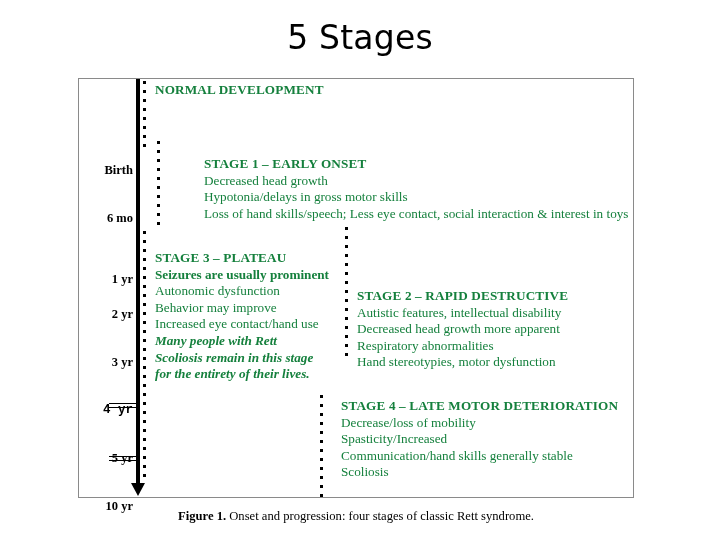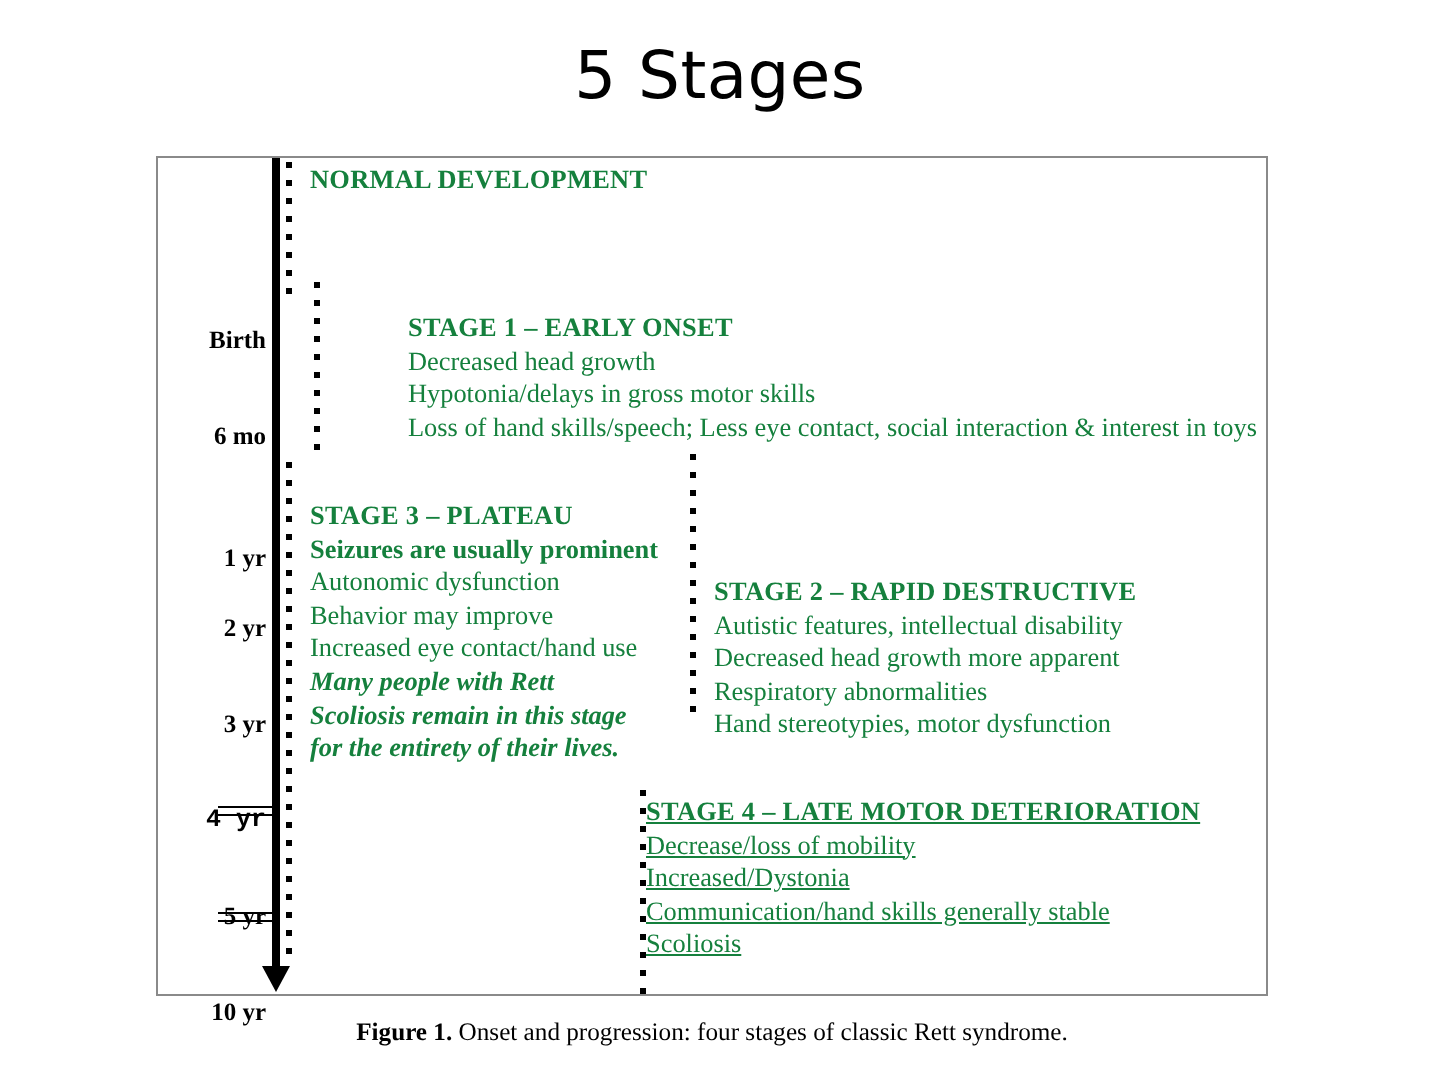--- a/index.html
+++ b/index.html
@@ -188,24 +188,24 @@
     <div class="stage-heading">STAGE 3 – PLATEAU</div>
     <div class="stage-line bold">Seizures are usually prominent</div>
     <div class="stage-line">Autonomic dysfunction</div>
     <div class="stage-line">Behavior may improve</div>
     <div class="stage-line">Increased eye contact/hand use</div>
     <div class="stage-line bolditalic">Many people with Rett</div>
     <div class="stage-line bolditalic">Scoliosis remain in this stage</div>
     <div class="stage-line bolditalic">for the entirety of their lives.</div>
   </div>
 
-  <div class="stage-block" style="left:244px; top:319px;text-decoration:underline;">
+  <div class="stage-block" style="left:262px; top:319px;">
     <div class="stage-heading">STAGE 4 – LATE MOTOR DETERIORATION</div>
     <div class="stage-line">Decrease/loss of mobility</div>
-    <div class="stage-line">Increased/Dystonia</div>
+    <div class="stage-line">Spasticity/Increased</div>
     <div class="stage-line">Communication/hand skills generally stable</div>
     <div class="stage-line">Scoliosis</div>
   </div>
 
 </div>
 
 <div class="figure-caption">
   <span class="cap-label">Figure 1.</span><span> Onset and progression: four stages of classic Rett syndrome.</span>
 </div>
 

